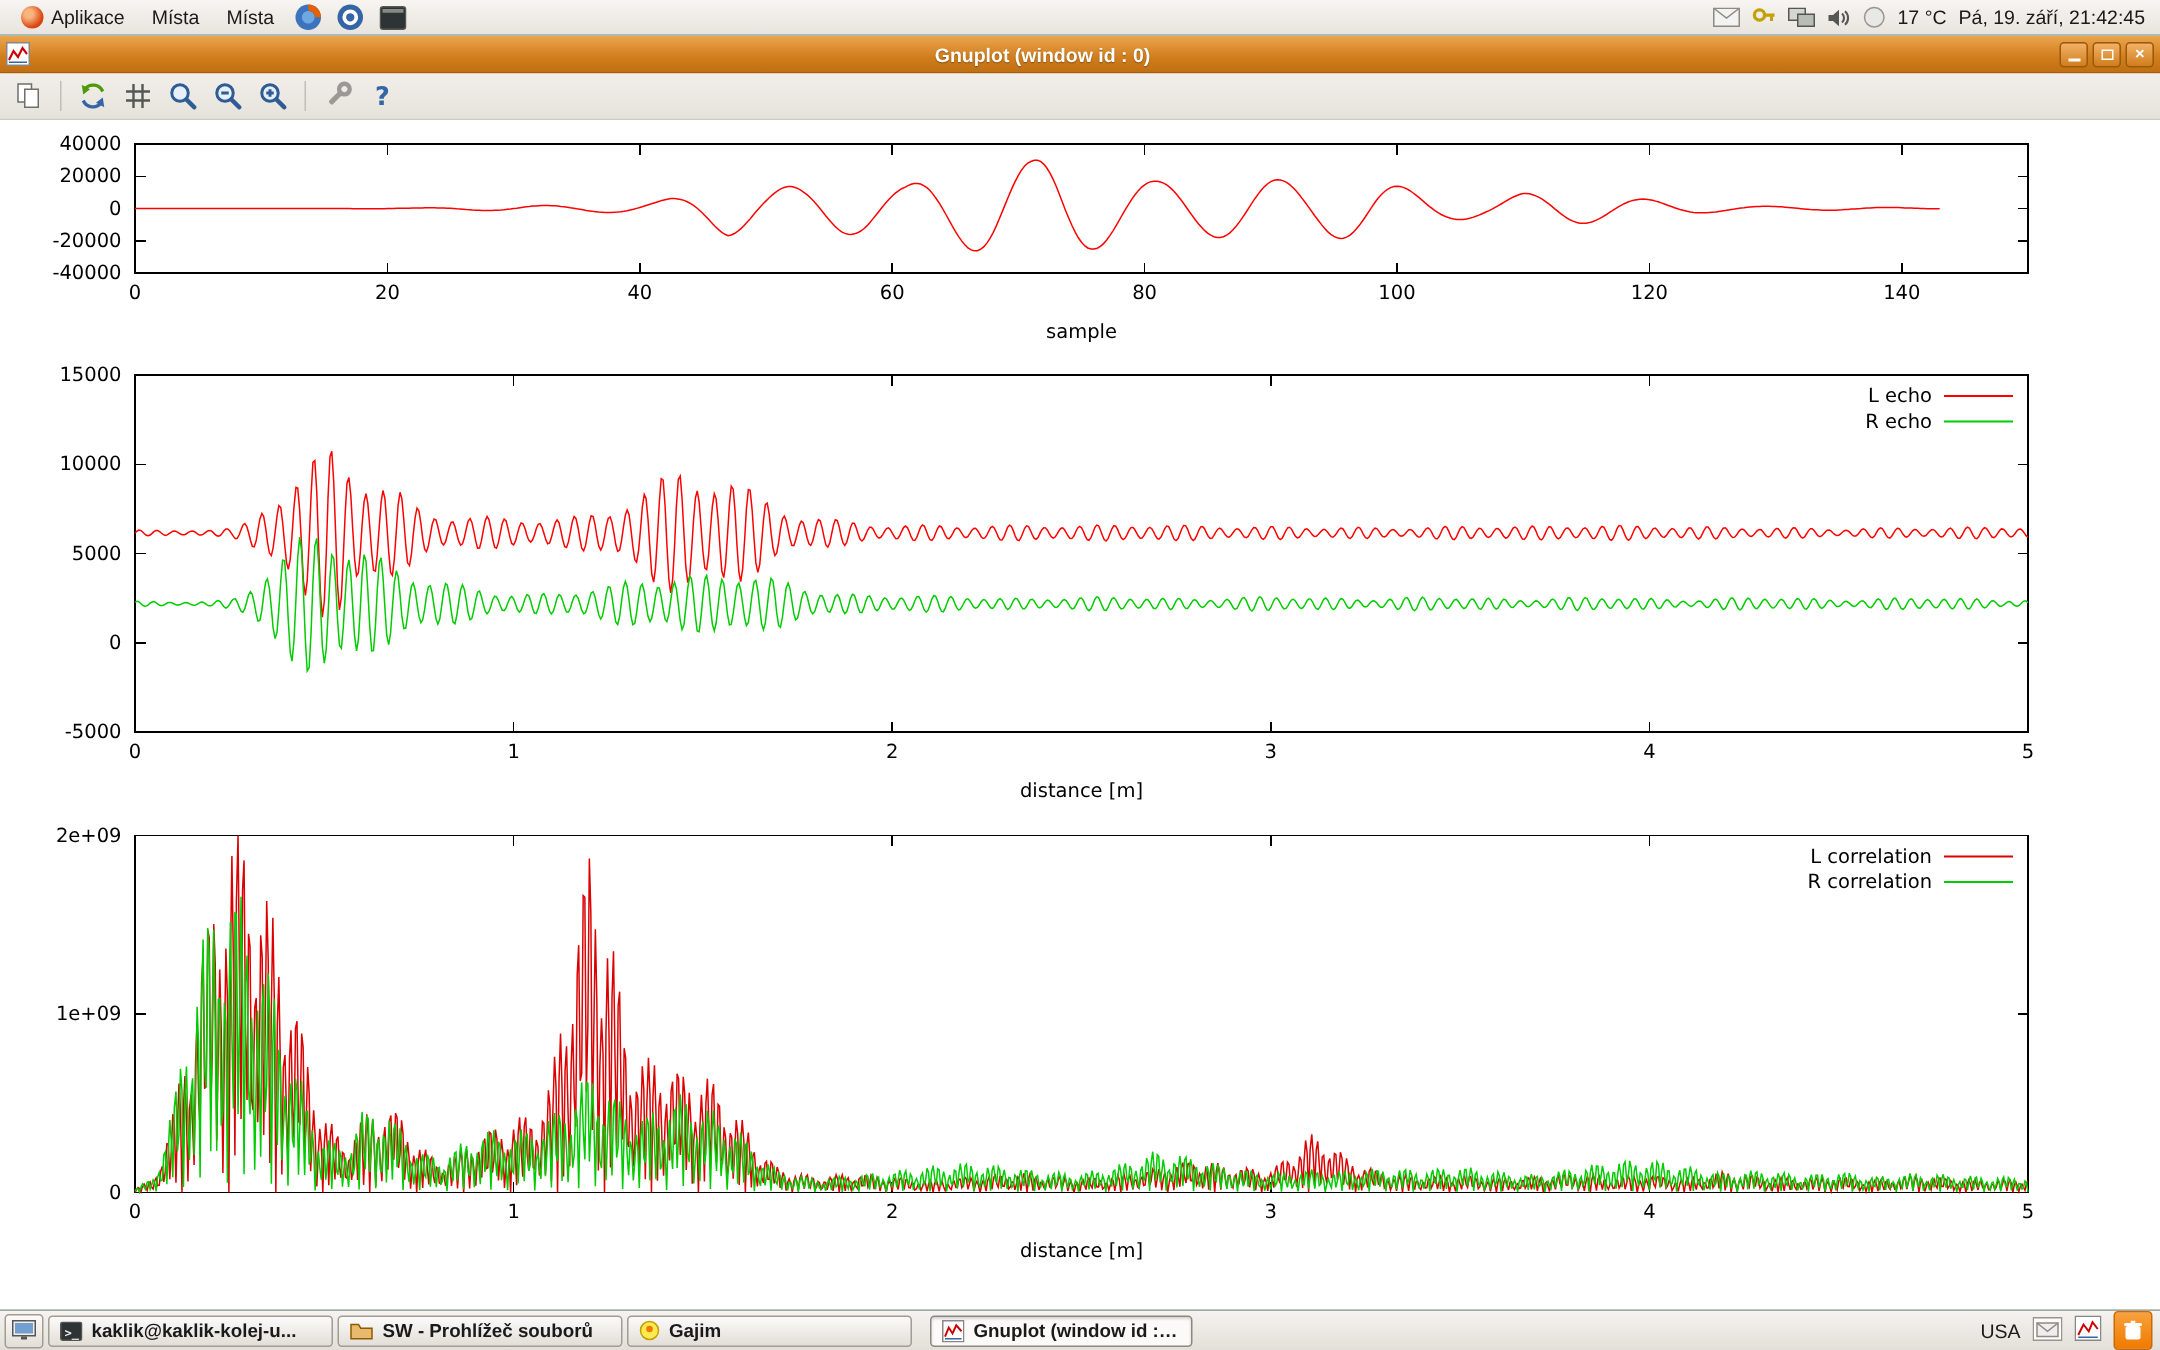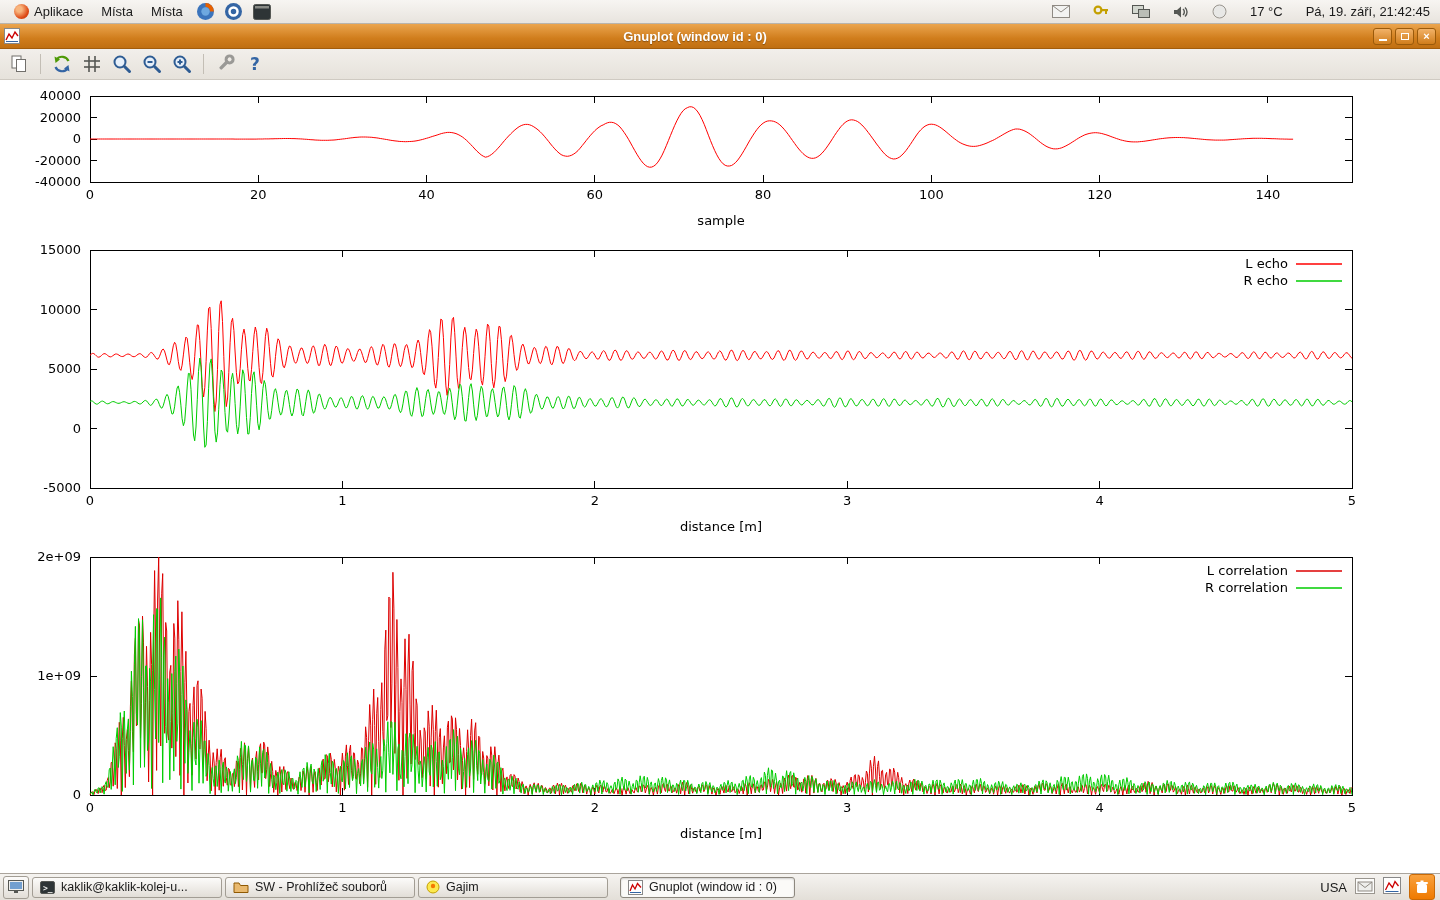--- a/index.html
+++ b/index.html
@@ -5,21 +5,21 @@
   html,body{margin:0;padding:0;width:1440px;height:900px;overflow:hidden;
     font-family:"Liberation Sans","DejaVu Sans",sans-serif;font-size:13px;color:#1a1a1a;}
   .screen{position:relative;width:1440px;height:900px;background:#14b8a6;}
 
   
   .top-panel{position:absolute;top:0;left:0;width:1440px;height:24px;
     background:linear-gradient(#f7f5f2,#e8e4de);border-bottom:1px solid #b9b4ac;
     display:flex;align-items:center;box-sizing:border-box;padding:0 6px;gap:2px;z-index:30;}
   .menu{display:flex;align-items:center;gap:5px;padding:0 8px;height:24px;cursor:default;}
   .launcher{width:22px;height:22px;display:flex;align-items:center;justify-content:center;margin:0 2px;}
-  .tray{margin-left:auto;display:flex;align-items:center;gap:23px;padding-right:4px;}
+  .tray{margin-left:auto;display:flex;align-items:center;gap:8px;padding-right:4px;}
   .tray svg{display:block;}
   .ubuntu-logo{width:15px;height:15px;border-radius:50%;
     background:radial-gradient(circle at 35% 35%,#f8b57e 20%,#dd4814 65%,#b33c0f);display:inline-block;}
 
   
   .window{position:absolute;top:24px;left:0;width:1440px;height:849px;background:#fff;}
   .titlebar{position:absolute;top:0;left:0;width:100%;height:25px;box-sizing:border-box;
     background:linear-gradient(#eba54e,#d07d1c 60%,#c06f12);display:flex;align-items:center;
     padding:0 4px;border-bottom:1px solid #a35d0c;}
   .win-title{flex:1;text-align:center;color:#fff;font-weight:bold;font-size:13px;
@@ -39,21 +39,21 @@
   .axlab{font:13px "DejaVu Sans",sans-serif;fill:#000;}
 
   
   .taskbar{position:absolute;bottom:0;left:0;width:1440px;height:27px;box-sizing:border-box;
     background:linear-gradient(#f5f3f0,#e3dfd8);border-top:1px solid #aaa49c;
     display:flex;align-items:center;padding:0 3px;gap:3px;z-index:30;}
   .taskbtn{height:21px;width:190px;box-sizing:border-box;border:1px solid #a29d94;border-radius:3px;
     background:linear-gradient(#fcfbfa,#e2ded7);display:flex;align-items:center;gap:6px;
     padding:0 7px;font-size:12.5px;white-space:nowrap;overflow:hidden;text-overflow:ellipsis;}
   .taskbtn.active{background:#fbfaf8;border-color:#8d887f;box-shadow:inset 0 1px 2px rgba(0,0,0,.18);}
-  .taskbtn span.lbl{overflow:hidden;text-overflow:ellipsis;}
+  .taskbtn span.lbl{overflow:hidden;text-overflow:ellipsis;font-weight:bold;}
   .task-right{margin-left:auto;display:flex;align-items:center;gap:8px;padding-right:2px;}
   .showdesk{width:24px;height:21px;border:1px solid #a29d94;border-radius:3px;
     background:linear-gradient(#fcfbfa,#e2ded7);display:flex;align-items:center;justify-content:center;}
   .trash-btn{width:24px;height:24px;border-radius:3px;background:linear-gradient(#f9a13d,#ef7a00);
     border:1px solid #c express;border:1px solid #c96a06;display:flex;align-items:center;justify-content:center;}
 </style>
 </head>
 <body>
 
 <div class="screen">

